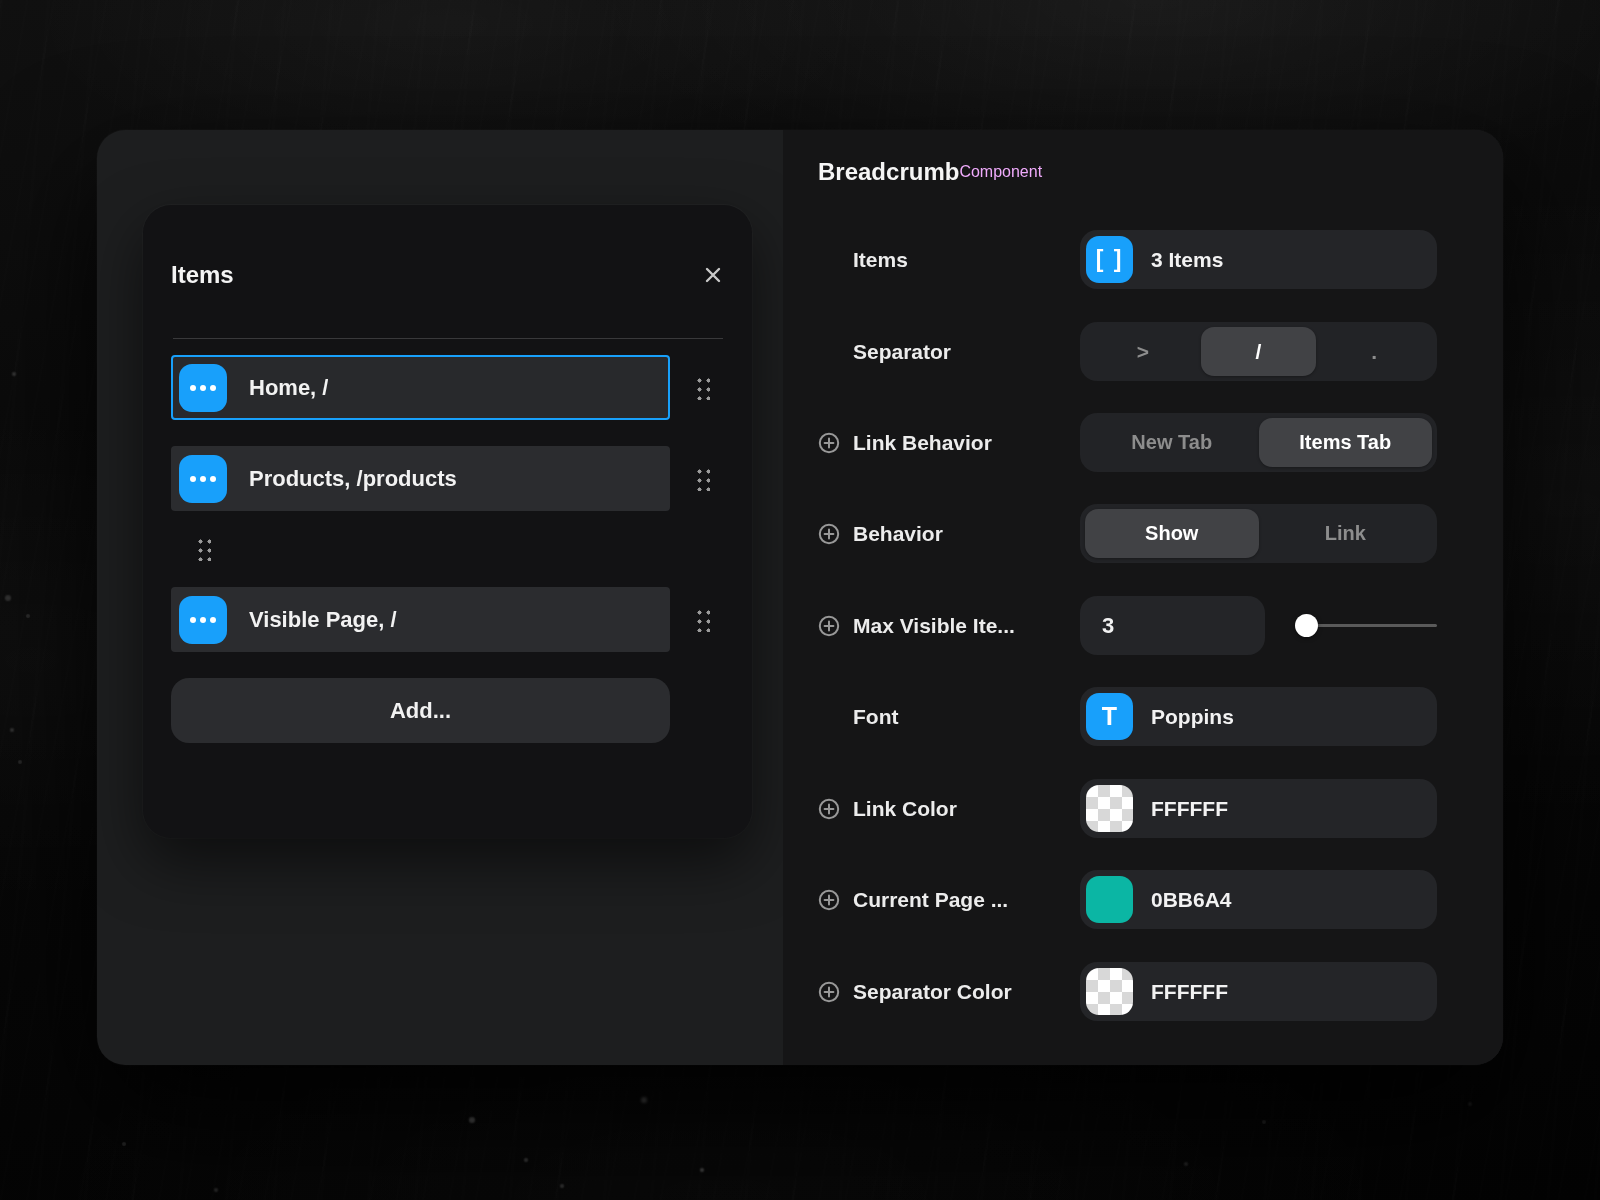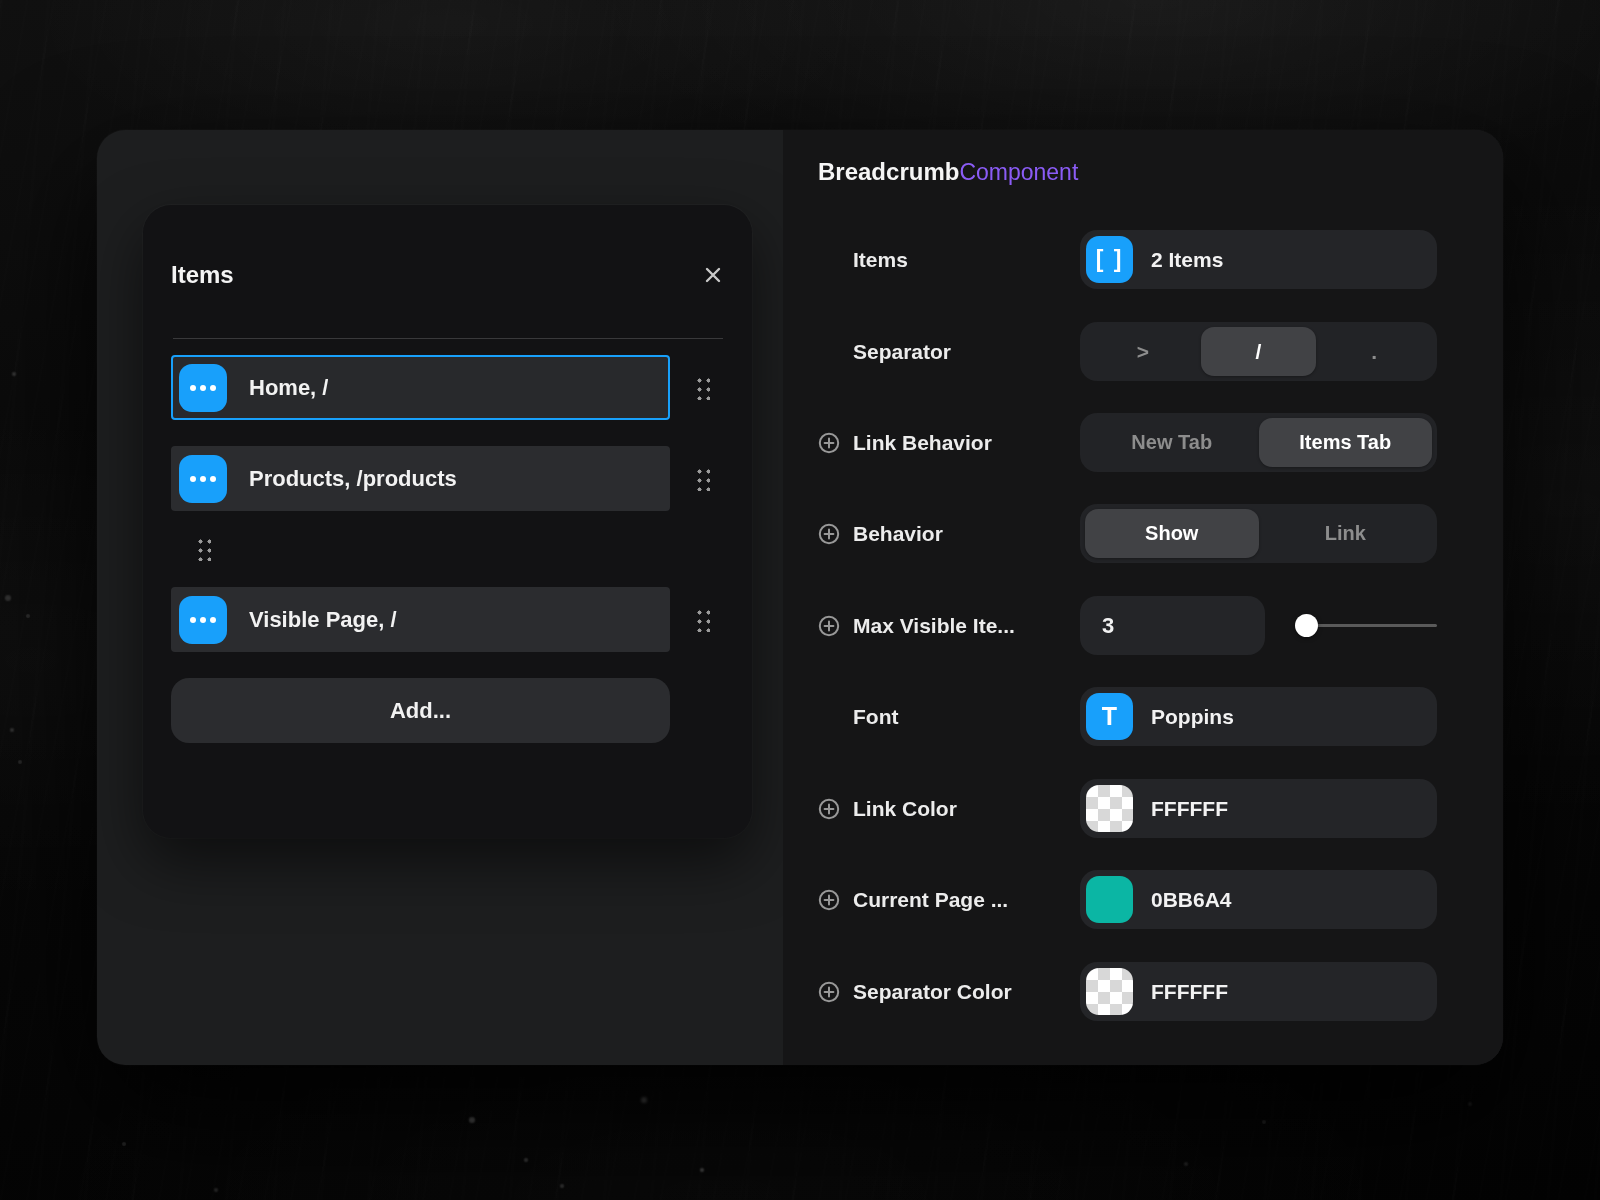--- a/index.html
+++ b/index.html
@@ -77,21 +77,21 @@
     background-image:radial-gradient(circle, #9b9b9b 1.9px, transparent 2.2px);
     background-size:9px 9px; }
   .add-row { width:499px; height:65px; border-radius:18px; background:#2b2c2f;
     display:flex; align-items:center; justify-content:center; cursor:pointer; }
   .add-label { font-size:22px; font-weight:700; color:#f2f2f2; }
 
   
   .props-header { position:absolute; left:35px; right:66px; top:22px; height:40px;
     display:flex; align-items:center; }
   .props-title { font-size:24px; font-weight:700; color:#f5f5f5; }
-  .props-type { font-size:23px; font-weight:400; color:#8b5cf6; }
+  .props-type { font-size:16px; font-weight:400; color:#f0abfc; }
 
   .prop-row { position:absolute; left:0; width:100%; height:59px; }
   .prop-label { position:absolute; left:35px; top:0; height:59px; display:flex;
     align-items:center; gap:13px; }
   .plus-icon { width:22px; height:22px; flex:0 0 auto; cursor:pointer; }
   .label-spacer { width:22px; flex:0 0 auto; }
   .prop-label span { font-size:21px; font-weight:700; color:#ececec; white-space:nowrap; }
 
   .prop-control { position:absolute; left:297px; top:0; width:357px; height:59px; }
 
@@ -219,21 +219,21 @@
     </div>
 
     <div class="prop-row" style="top:100px">
       <div class="prop-label">
         <div class="label-spacer"></div>
         <span>Items</span>
       </div>
       <div class="prop-control">
         <div class="control-box">
           <div class="control-icon brackets">[ ]</div>
-          <div class="control-value">2 Items</div>
+          <div class="control-value">3 Items</div>
         </div>
       </div>
     </div>
 
     <div class="prop-row" style="top:192px">
       <div class="prop-label">
         <div class="label-spacer"></div>
         <span>Separator</span>
       </div>
       <div class="prop-control">

